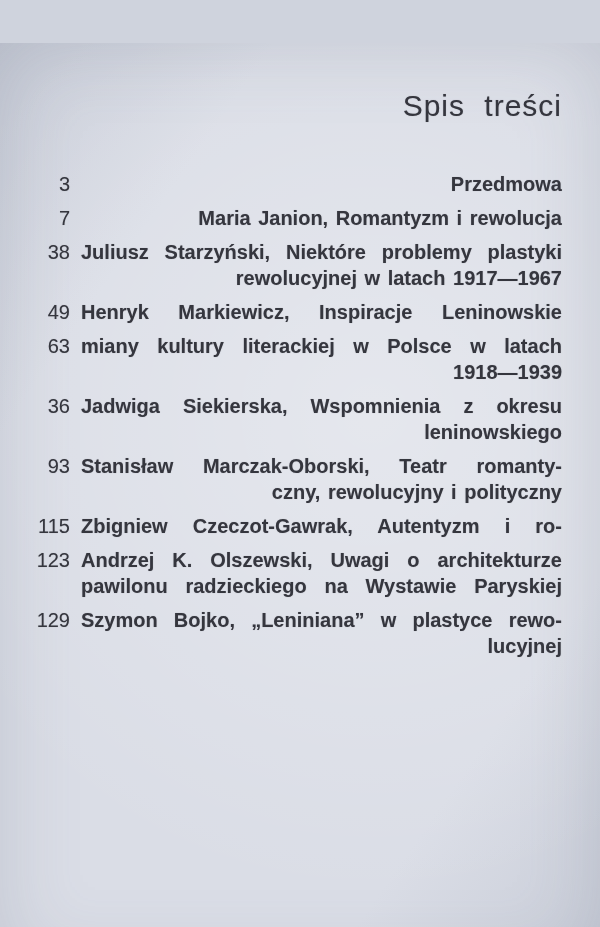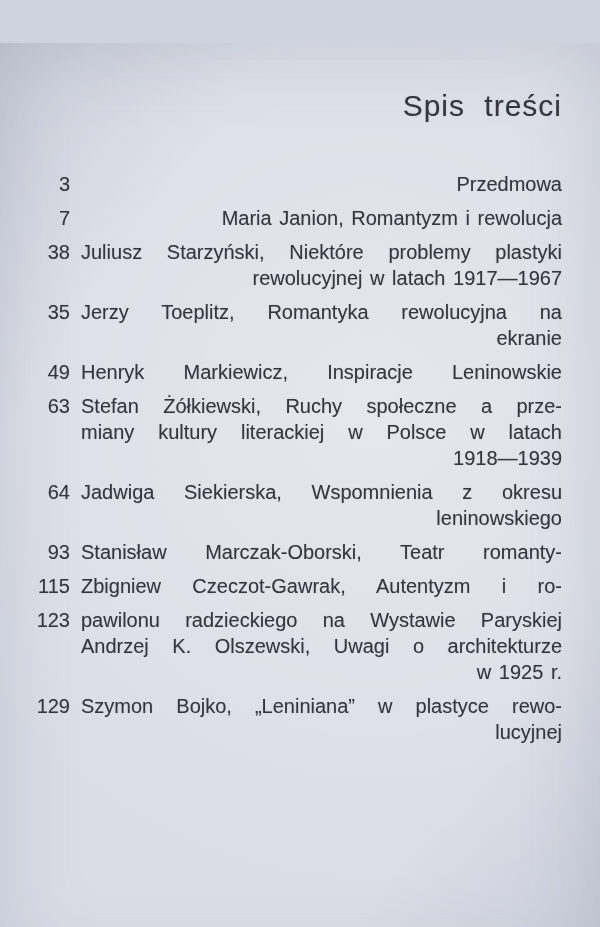--- a/index.html
+++ b/index.html
@@ -50,20 +50,21 @@
   }
   .num {
     flex: none;
     width: 42px;
     margin-right: 11px;
     text-align: right;
   }
   .text {
     flex: 1;
     min-width: 0;
+    font-weight: bold;
   }
   .line.fill {
     text-align: justify;
     text-align-last: justify;
   }
   .line.last {
     text-align: right;
     word-spacing: 2px;
   }
   .speck {
@@ -97,65 +98,57 @@
           </div>
   </div>
         <div class="row">
     <div class="num">38</div>
     <div class="text">
             <div class="line fill">Juliusz Starzyński, Niektóre problemy plastyki</div>
             <div class="line last">rewolucyjnej w latach 1917—1967</div>
           </div>
   </div>
         <div class="row">
-    <div class="num">35</div>
-    <div class="text">
-            <div class="line fill">Jerzy Toeplitz, Romantyka rewolucyjna na</div>
-            <div class="line last">ekranie</div>
-          </div>
-  </div>
-        <div class="row">
     <div class="num">49</div>
     <div class="text">
             <div class="line fill">Henryk Markiewicz, Inspiracje Leninowskie</div>
           </div>
   </div>
         <div class="row">
     <div class="num">63</div>
     <div class="text">
-            <div class="line fill">Stefan Żółkiewski, Ruchy społeczne a prze-</div>
             <div class="line fill">miany kultury literackiej w Polsce w latach</div>
             <div class="line last">1918—1939</div>
           </div>
   </div>
         <div class="row">
-    <div class="num">64</div>
+    <div class="num">36</div>
     <div class="text">
             <div class="line fill">Jadwiga Siekierska, Wspomnienia z okresu</div>
             <div class="line last">leninowskiego</div>
           </div>
   </div>
         <div class="row">
     <div class="num">93</div>
     <div class="text">
             <div class="line fill">Stanisław Marczak-Oborski, Teatr romanty-</div>
+            <div class="line last">czny, rewolucyjny i polityczny</div>
           </div>
   </div>
         <div class="row">
     <div class="num">115</div>
     <div class="text">
             <div class="line fill">Zbigniew Czeczot-Gawrak, Autentyzm i ro-</div>
           </div>
   </div>
         <div class="row">
     <div class="num">123</div>
     <div class="text">
+            <div class="line fill">Andrzej K. Olszewski, Uwagi o architekturze</div>
             <div class="line fill">pawilonu radzieckiego na Wystawie Paryskiej</div>
-            <div class="line fill">Andrzej K. Olszewski, Uwagi o architekturze</div>
-            <div class="line last">w 1925 r.</div>
           </div>
   </div>
         <div class="row">
     <div class="num">129</div>
     <div class="text">
             <div class="line fill">Szymon Bojko, „Leniniana” w plastyce rewo-</div>
             <div class="line last">lucyjnej</div>
           </div>
   </div>
       </div>

